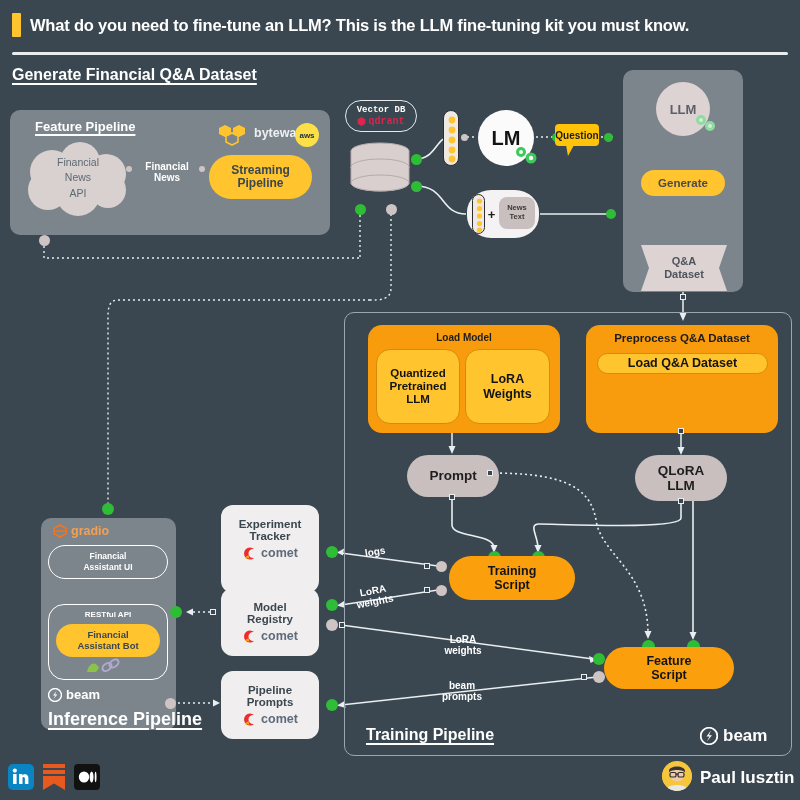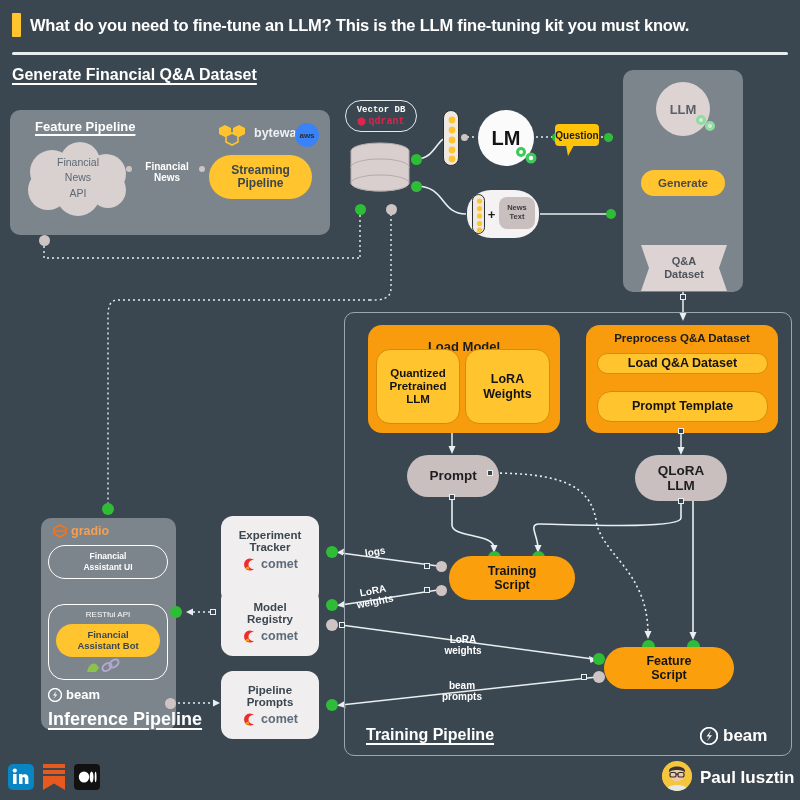--- a/index.html
+++ b/index.html
@@ -169,21 +169,21 @@
 
   <div class="abs" style="left:210px;top:125px;width:42px;height:22px;">
     <svg width="42" height="22" viewBox="0 0 42 22">
       <polygon points="9,3 15,0 21,3 21,9 15,12 9,9" fill="#ffc42e"></polygon>
       <polygon points="23,3 29,0 35,3 35,9 29,12 23,9" fill="#ffc42e"></polygon>
       <polygon points="16,11 22,8 28,11 28,17 22,20 16,17" fill="none" stroke="#ffc42e" stroke-width="1.6"></polygon>
     </svg>
   </div>
   <div class="abs" style="left:254px;top:126px;font-size:12.5px;font-weight:bold;color:#eef1f3;">bytewax</div>
 
-  <div class="abs" style="left:295px;top:123px;width:24px;height:24px;border-radius:50%;background:#3b82f6;" class2="">
+  <div class="abs" style="left:295px;top:123px;width:24px;height:24px;border-radius:50%;background:#fde047;" class2="">
     <div class="ctr" style="width:24px;height:24px;font-size:8px;font-weight:bold;color:#232f3e;">aws</div>
   </div>
 
   <div class="abs pill amber" style="left:209px;top:155px;width:103px;height:44px;font-size:12px;color:#3a4750;">
     <div class="ctr col">
       <span>Streaming</span>
       <span>Pipeline</span>
     </div>
   </div>
 
@@ -300,44 +300,41 @@
     <div class="abs ctr col" style="left:0;top:0;width:86px;height:46px;font-size:11px;font-weight:bold;color:#4e545b;line-height:1.2;">
       <span>Q&amp;A</span>
       <span>Dataset</span>
     </div>
   </div>
 
   <div class="abs panel-outline" style="left:344px;top:312px;width:448px;height:444px;"></div>
   <div class="abs sec-title" style="left:366px;top:726px;">Training Pipeline</div>
 
   <div class="abs rrect orange" style="left:368px;top:325px;width:192px;height:108px;align-items:flex-start;">
-    <div style="margin-top:15px;font-size:13px;font-weight:bold;color:#1c1c1c;">Load Model</div>
+    <div style="margin-top:7px;font-size:10px;font-weight:bold;color:#1c1c1c;">Load Model</div>
   </div>
   <div class="abs rrect amber" style="left:376px;top:349px;width:84px;height:75px;font-size:11.5px;border:1.6px solid #d68b09;">
     <div class="ctr col">
       <span>Quantized</span>
       <span>Pretrained</span>
       <span>LLM</span>
     </div>
   </div>
   <div class="abs rrect amber" style="left:465px;top:349px;width:85px;height:75px;font-size:12.5px;border:1.6px solid #d68b09;">
     <div class="ctr col">
       <span>LoRA</span>
       <span>Weights</span>
     </div>
   </div>
 
   <div class="abs rrect orange" style="left:586px;top:325px;width:192px;height:108px;align-items:flex-start;">
     <div style="margin-top:7px;font-size:11.5px;font-weight:bold;color:#1c1c1c;">Preprocess Q&amp;A Dataset</div>
   </div>
   <div class="abs rrect amber" style="left:597px;top:353px;width:171px;height:21px;font-size:12.5px;border:1.6px solid #d68b09;">
     <span>Load Q&amp;A Dataset</span>
-  </div>
-  <div class="abs rrect amber" style="left:597px;top:391px;width:171px;height:31px;font-size:12.5px;border:1.6px solid #d68b09;">
-    <span>Prompt Template</span>
   </div>
 
   <div class="abs pill greyish" style="left:407px;top:455px;width:92px;height:42px;font-size:13.5px;color:#1e1e1e;">
     <span>Prompt</span>
   </div>
   <div class="abs pill greyish" style="left:635px;top:455px;width:92px;height:46px;font-size:13.5px;color:#1e1e1e;">
     <div class="ctr col">
       <span>QLoRA</span>
       <span>LLM</span>
     </div>
@@ -390,21 +387,21 @@
   </div>
 
   <div class="abs" style="left:700px;top:726px;display:flex;align-items:center;gap:5px;">
     <svg width="18" height="18" viewBox="0 0 18 18">
       <circle cx="9" cy="9" r="8.3" fill="none" stroke="#ffffff" stroke-width="1.8"></circle>
       <path d="M11,3.5 L6.5,9.5 L9.5,9.5 L6.8,14.5 L12,8.2 L9,8.2 Z" fill="#ffffff"></path>
     </svg>
     <span style="font-size:17px;font-weight:bold;color:#ffffff;">beam</span>
   </div>
 
-  <div class="abs white-card" style="left:221px;top:505px;width:98px;height:88px;margin-top:11px;">
+  <div class="abs white-card" style="left:221px;top:505px;width:98px;height:88px;">
     <div class="ctr col" style="width:98px;height:68px;">
       <span style="font-size:11.5px;font-weight:bold;">Experiment</span>
       <span style="font-size:11.5px;font-weight:bold;">Tracker</span>
       <span style="display:flex;align-items:center;gap:4px;margin-top:4px;">
         <svg width="15" height="15" viewBox="0 0 15 15">
           <path d="M12,3 A6,6 0 1 0 12,12 A4.6,4.6 0 1 1 12,3" fill="#ef2b2b"></path>
           <path d="M7.4,12.8 A6,6 0 0 1 4,10.5 L6.5,9.2 Z" fill="#f5a623"></path>
           <path d="M4.6,13.6 A6.5,6.5 0 0 1 2.6,11.6 L4.6,10.6 Z" fill="#f5c518"></path>
         </svg>
         <span style="font-size:12.5px;font-weight:bold;color:#5e6b7a;">comet</span>
@@ -460,21 +457,21 @@
   </div>
 
   <div class="abs" style="left:48px;top:545px;width:120px;height:34px;border:1.6px solid #ffffff;border-radius:17px;">
     <div class="ctr col" style="width:100%;height:100%;font-size:8.5px;font-weight:bold;color:#ffffff;line-height:1.3;">
       <span>Financial</span>
       <span>Assistant UI</span>
     </div>
   </div>
 
   <div class="abs" style="left:48px;top:604px;width:120px;height:76px;border:1.6px solid #ffffff;border-radius:16px;">
-    <div style="margin-top:5px;text-align:center;font-size:8px;font-weight:normal;color:#ffffff;">RESTful API</div>
+    <div style="margin-top:5px;text-align:center;font-size:8px;font-weight:bold;color:#ffffff;">RESTful API</div>
   </div>
   <div class="abs pill amber" style="left:56px;top:624px;width:104px;height:33px;font-size:9.5px;color:#3a4750;">
     <div class="ctr col">
       <span>Financial</span>
       <span>Assistant Bot</span>
     </div>
   </div>
   <div class="abs" style="left:84px;top:658px;width:40px;height:18px;">
     <svg width="40" height="18" viewBox="0 0 40 18">
       <path d="M3,14 C5,4 12,3 15,10 L12,14 Z" fill="#8bc34a"></path>

